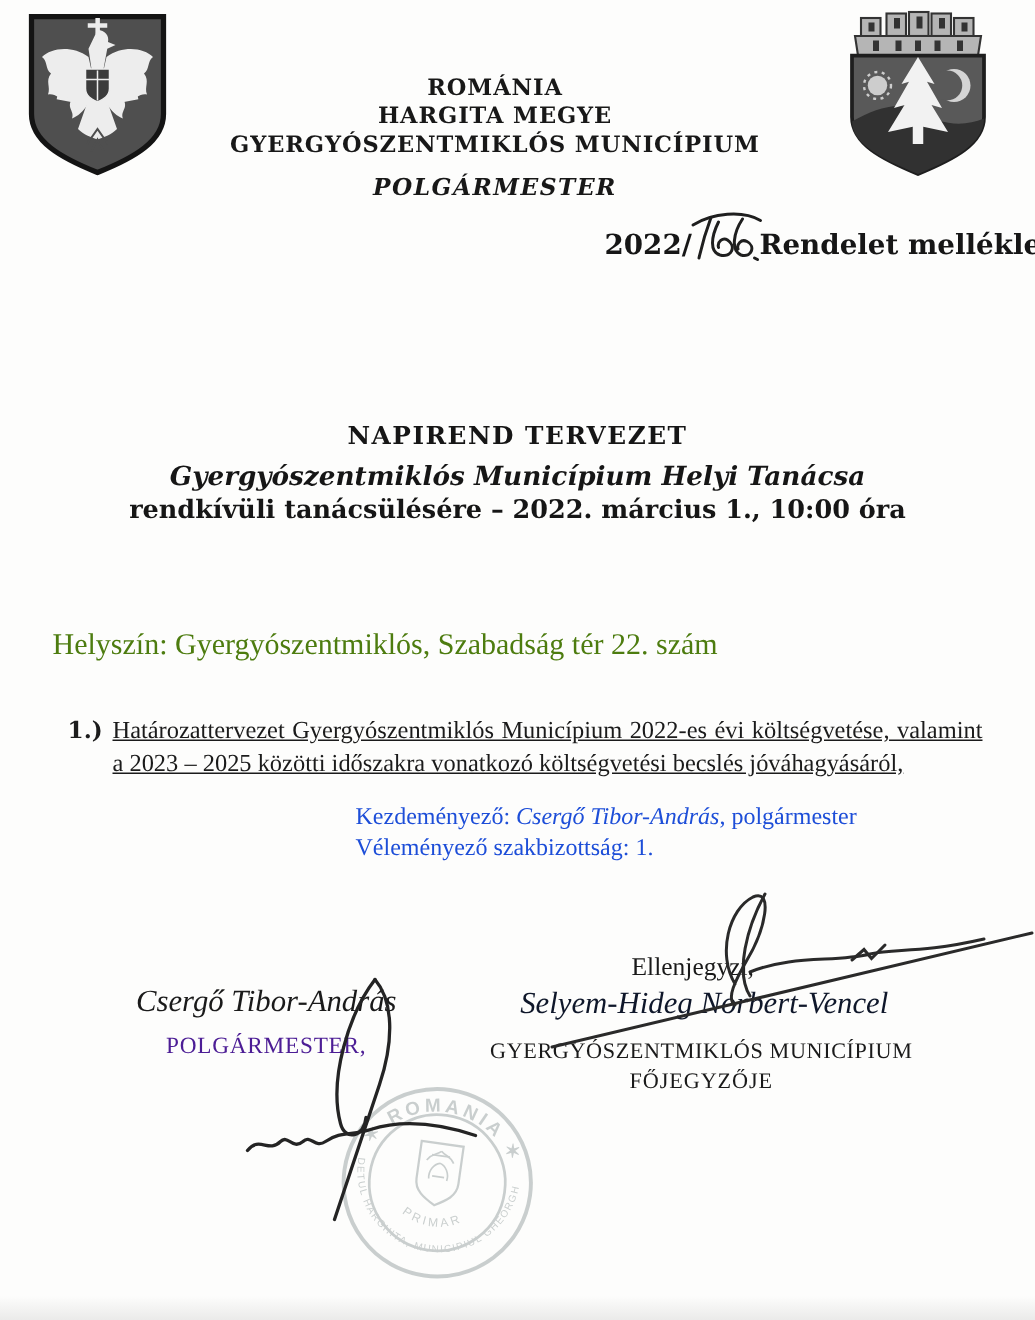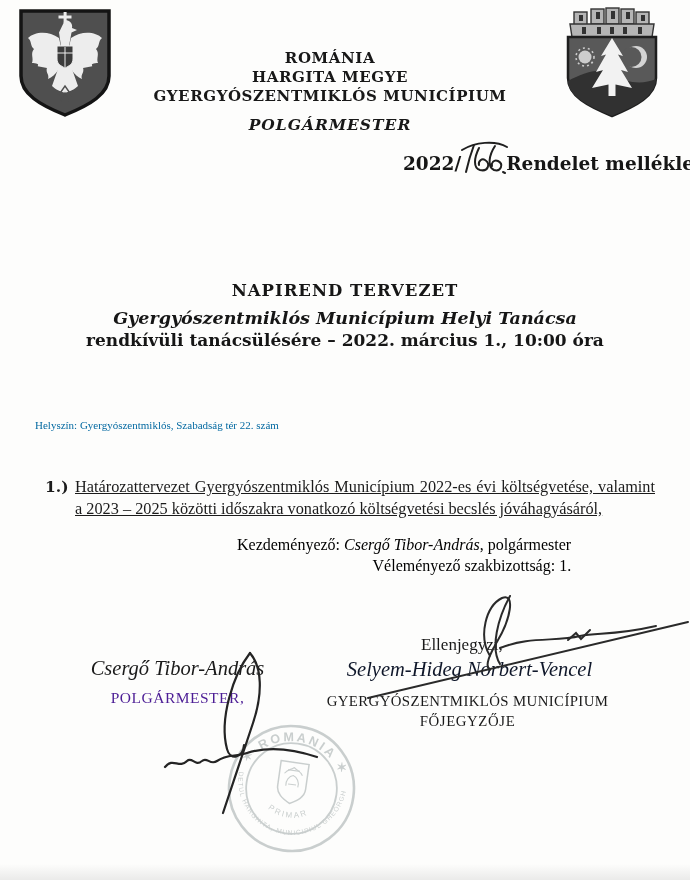--- a/index.html
+++ b/index.html
@@ -23,25 +23,25 @@
     font-family:"DejaVu Serif", serif;font-weight:bold;font-size:18.5px;color:#161616;
     white-space:nowrap;
   }
   .ref-scrawl{width:50px;height:42px;margin:-8px -3px 0 -2px;}
   
   .title-block{position:absolute;left:0;top:281px;width:690px;text-align:center;color:#161616;}
   .title-heading{font-family:"DejaVu Serif", serif;font-weight:bold;font-size:16.5px;letter-spacing:1px;}
   .title-council{margin-top:8px;font-family:"DejaVu Serif", serif;font-weight:bold;font-style:italic;font-size:17.5px;}
   .title-session{margin-top:2px;font-family:"DejaVu Serif", serif;font-weight:bold;font-size:17px;}
   
-  .location-line{position:absolute;left:35px;top:419px;font-size:11px;color:#0369a1;}
+  .location-line{position:absolute;left:35px;top:419px;font-size:20px;color:#4d7c0f;}
   .agenda-item{position:absolute;left:45px;top:476px;width:612px;display:flex;}
   .agenda-num{font-family:"DejaVu Serif", serif;font-weight:bold;font-size:15.5px;width:30px;flex:0 0 30px;line-height:22px;}
   .agenda-text{font-size:16.3px;line-height:22px;text-align:justify;width:580px;color:#1b1b1b;text-decoration:underline;}
-  .initiator-block{position:absolute;left:237px;top:534px;font-size:16px;line-height:21px;color:#000000;text-align:right;}
+  .initiator-block{position:absolute;left:237px;top:534px;font-size:16px;line-height:21px;color:#1d4ed8;}
   .initiator-name{font-style:italic;}
   
   .countersign{position:absolute;left:421px;top:635px;font-size:17px;color:#191919;}
   .mayor-name{position:absolute;left:70px;top:657px;width:215px;text-align:center;
     font-style:italic;font-size:20.5px;color:#1a1a1a;}
   .mayor-title{position:absolute;left:70px;top:689px;width:215px;text-align:center;
     font-size:15.5px;letter-spacing:.5px;color:#4c1d95;}
   .notary-name{position:absolute;left:312px;top:658px;width:315px;text-align:center;
     font-style:italic;font-size:20.5px;color:#0f172a;}
   .notary-title1{position:absolute;left:300px;top:693px;width:335px;text-align:center;

